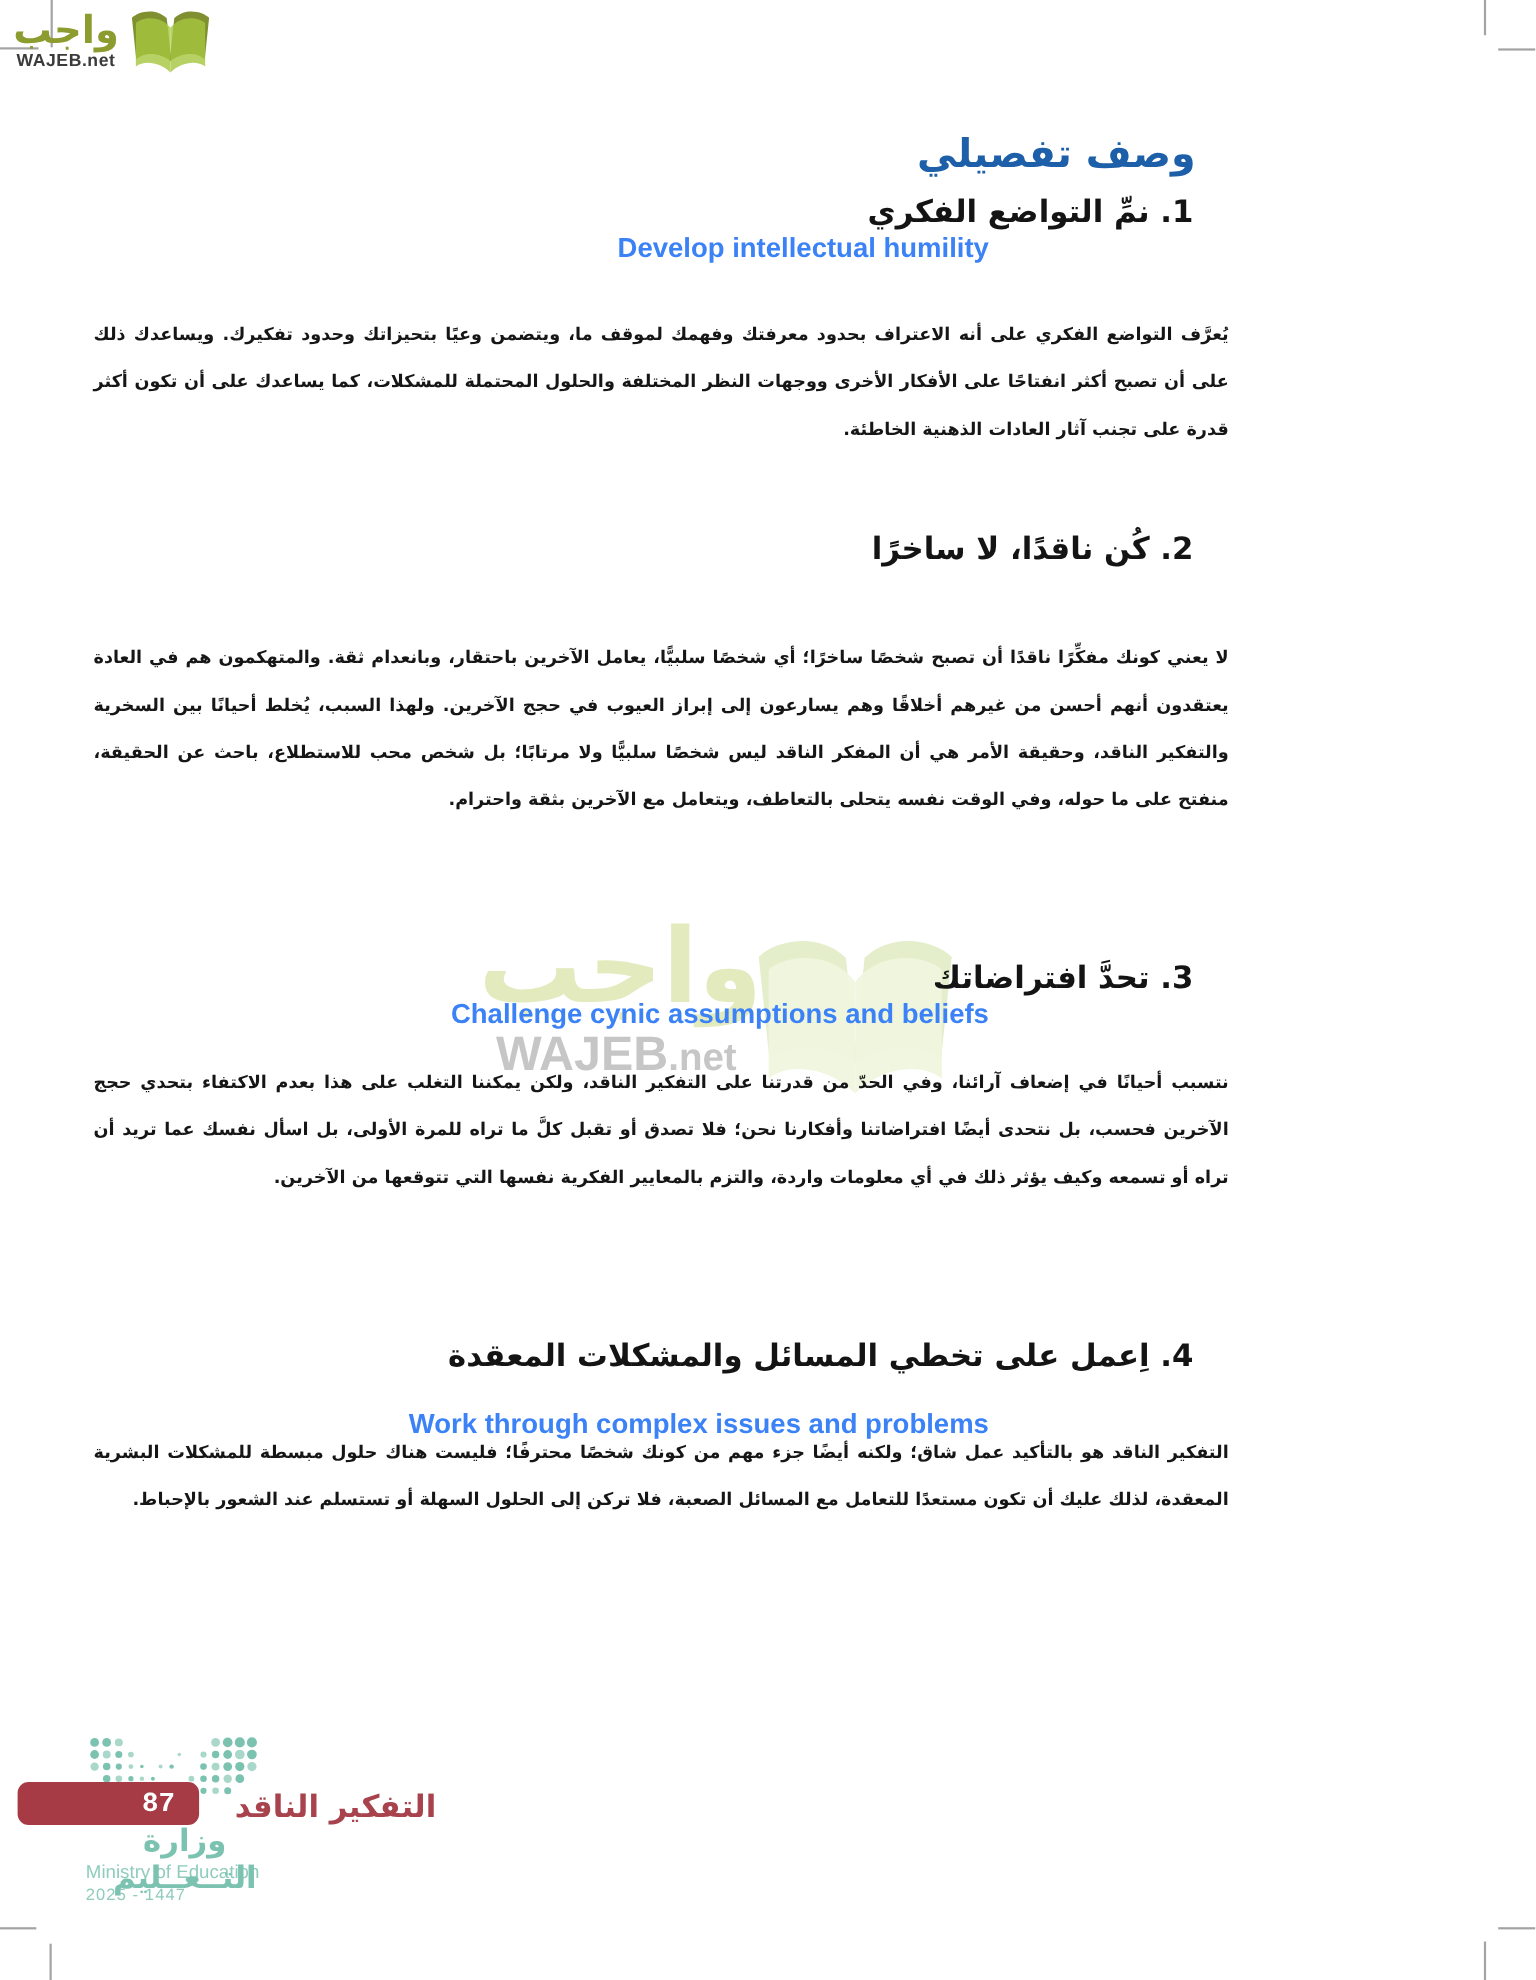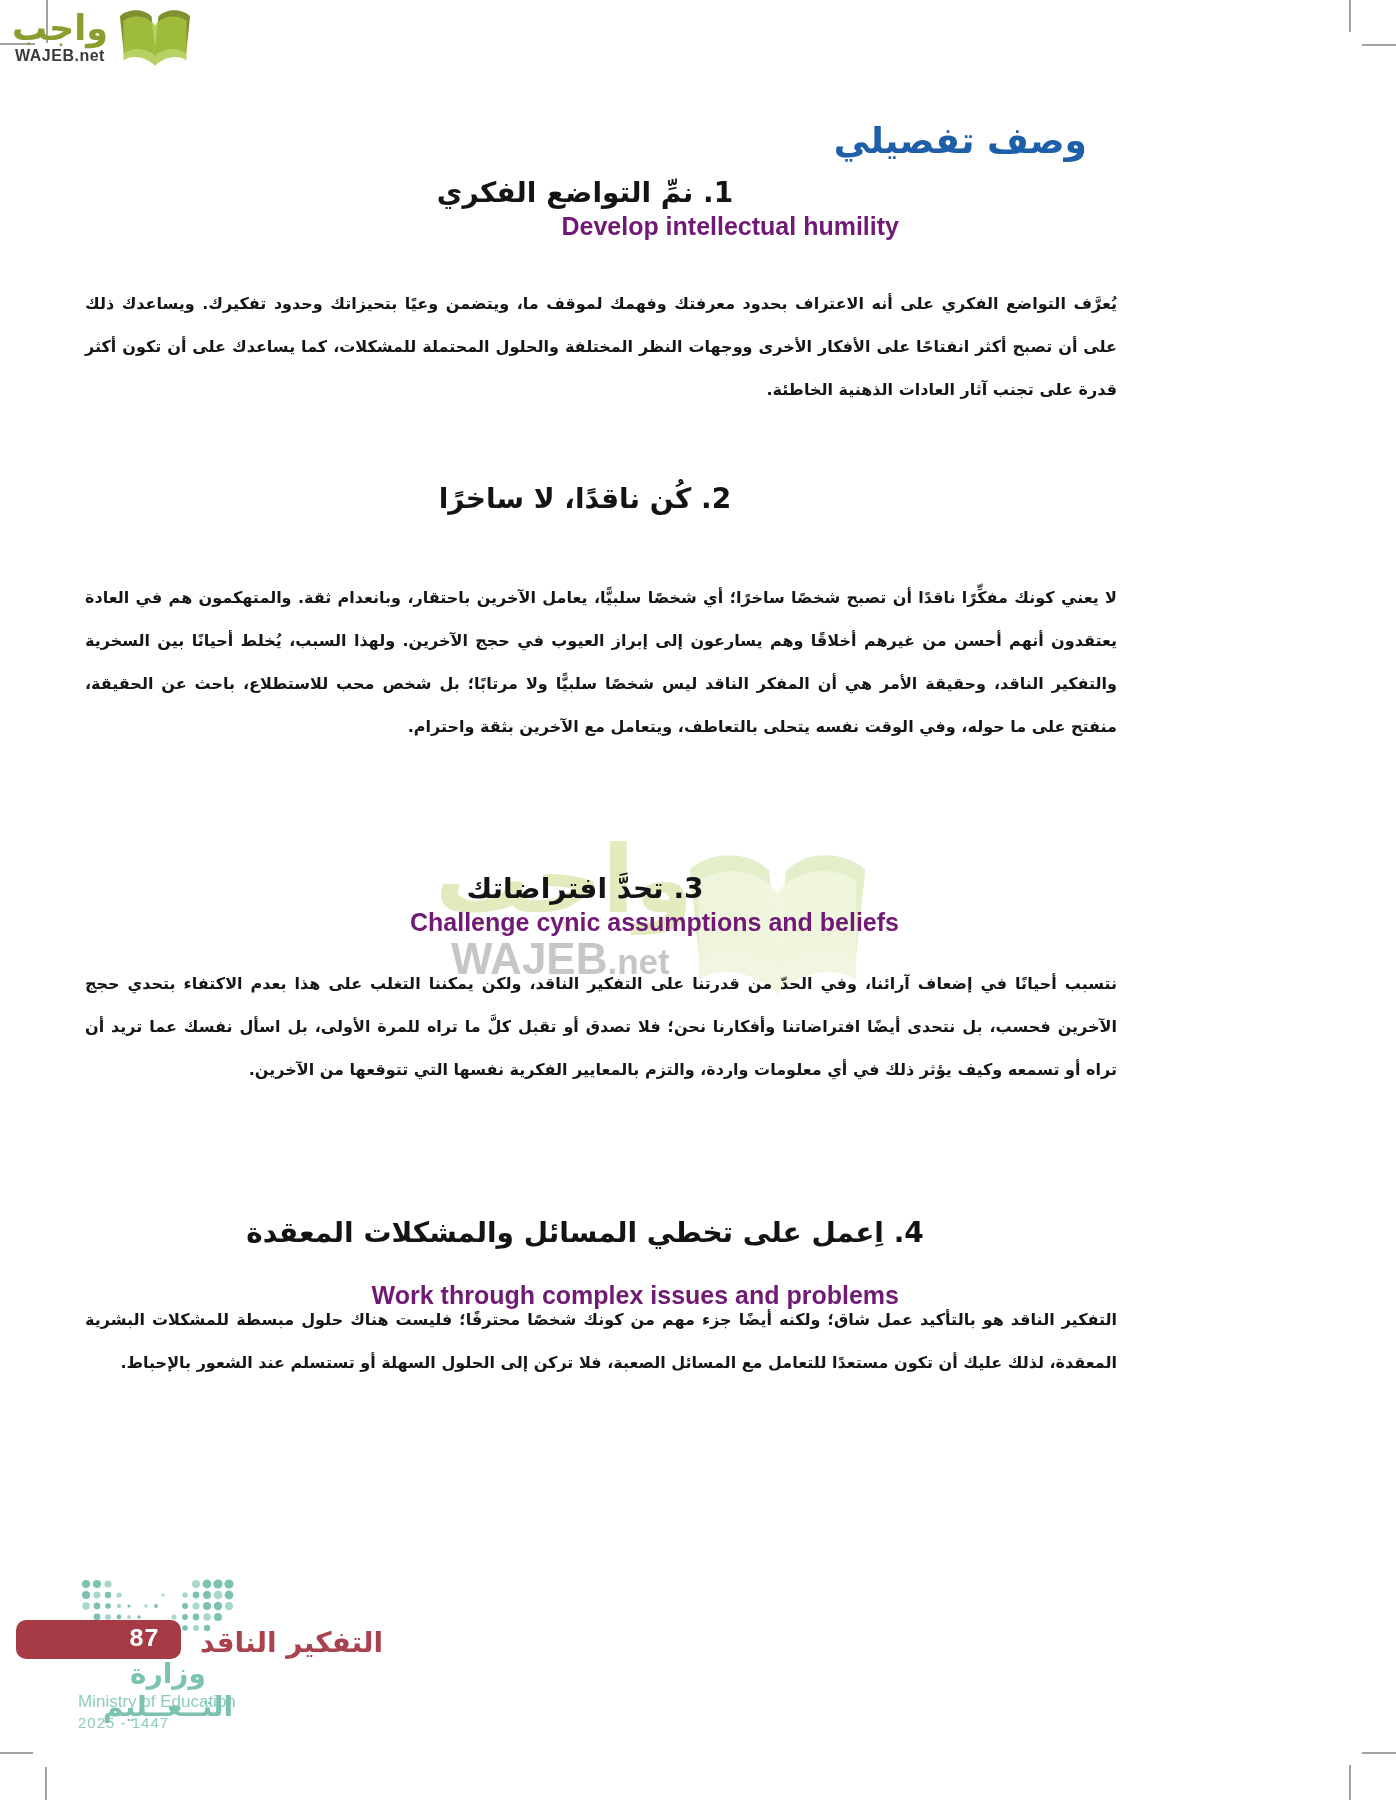--- a/index.html
+++ b/index.html
@@ -23,40 +23,40 @@
   .wm-ar{position:absolute;left:10px;top:12px;font-size:94px;font-weight:bold;color:#d9e4a9;opacity:.75;line-height:96px;}
   .wm-net{position:absolute;left:26px;top:114px;font-size:44px;font-weight:bold;color:#b9b9b9;opacity:.8;
           font-family:"Liberation Sans",sans-serif;}
   .wm-net .net-small{font-size:35px;}
 
   
   .page-title{position:absolute;left:85px;top:120px;width:1032px;box-sizing:border-box;
               direction:rtl;text-align:right;padding-left:0;padding-right:30px;
               font-size:36px;font-weight:bold;color:#1e5fa9;margin:0;}
   .sec-ar{position:absolute;left:85px;width:1032px;box-sizing:border-box;direction:rtl;
-          text-align:center;padding-right:32px;font-size:28px;font-weight:bold;color:#141414;margin:0;}
+          text-align:right;padding-right:32px;font-size:28px;font-weight:bold;color:#141414;margin:0;}
   .sec-en{position:absolute;left:85px;width:1032px;box-sizing:border-box;direction:ltr;
           text-align:right;padding-right:218px;font-family:"Liberation Sans",sans-serif;
-          font-size:25px;font-weight:bold;color:#701a75;margin:0;}
+          font-size:25px;font-weight:bold;color:#3b82f6;margin:0;}
   .body-para{position:absolute;left:85px;width:1032px;box-sizing:border-box;direction:rtl;
              text-align:justify;text-justify:inter-word;font-size:16px;line-height:43px;
              font-weight:600;color:#161616;margin:0;}
 
   .t-s1a{top:176px;} .t-s1e{top:212px;} .t-p1{top:282px;}
   .t-s2a{top:482px;} .t-s2e{top:526px;} .t-p2{top:576px;}
   .t-s3a{top:872px;} .t-s3e{top:908px;} .t-p3{top:962px;}
   .t-s4a{top:1216px;} .t-s4e{top:1281px;} .t-p4{top:1298px;}
 
   
   .moe-dots{position:absolute;left:68px;top:1578px;width:190px;height:55px;}
   .page-badge{position:absolute;left:16px;top:1620px;width:165px;height:39px;background:#a63b46;
               border-radius:10px;display:flex;align-items:center;justify-content:flex-end;
               padding-right:22px;box-sizing:border-box;z-index:3;}
   .page-badge span{color:#ffffff;font-size:25px;font-weight:bold;font-family:Liberation Mono, monospace;}
-  .book-title{position:absolute;left:200px;top:1626px;width:210px;direction:rtl;text-align:left;
+  .book-title{position:absolute;left:200px;top:1626px;width:210px;direction:rtl;text-align:center;
               font-size:28px;font-weight:bold;color:#a8434d;z-index:2;}
   .moe-wordmark{position:absolute;left:78px;top:1657px;width:180px;text-align:center;direction:rtl;
                 font-size:28px;font-weight:bold;color:#7cc2b1;z-index:1;}
   .moe-en{position:absolute;left:78px;top:1692px;width:220px;font-size:17px;color:#8fccbc;
           font-family:"Liberation Sans",sans-serif;}
   .moe-years{position:absolute;left:78px;top:1714px;width:160px;font-size:15px;color:#8fccbc;
              letter-spacing:1px;font-family:"Liberation Sans",sans-serif;}
 </style>
 </head>
 <body>

